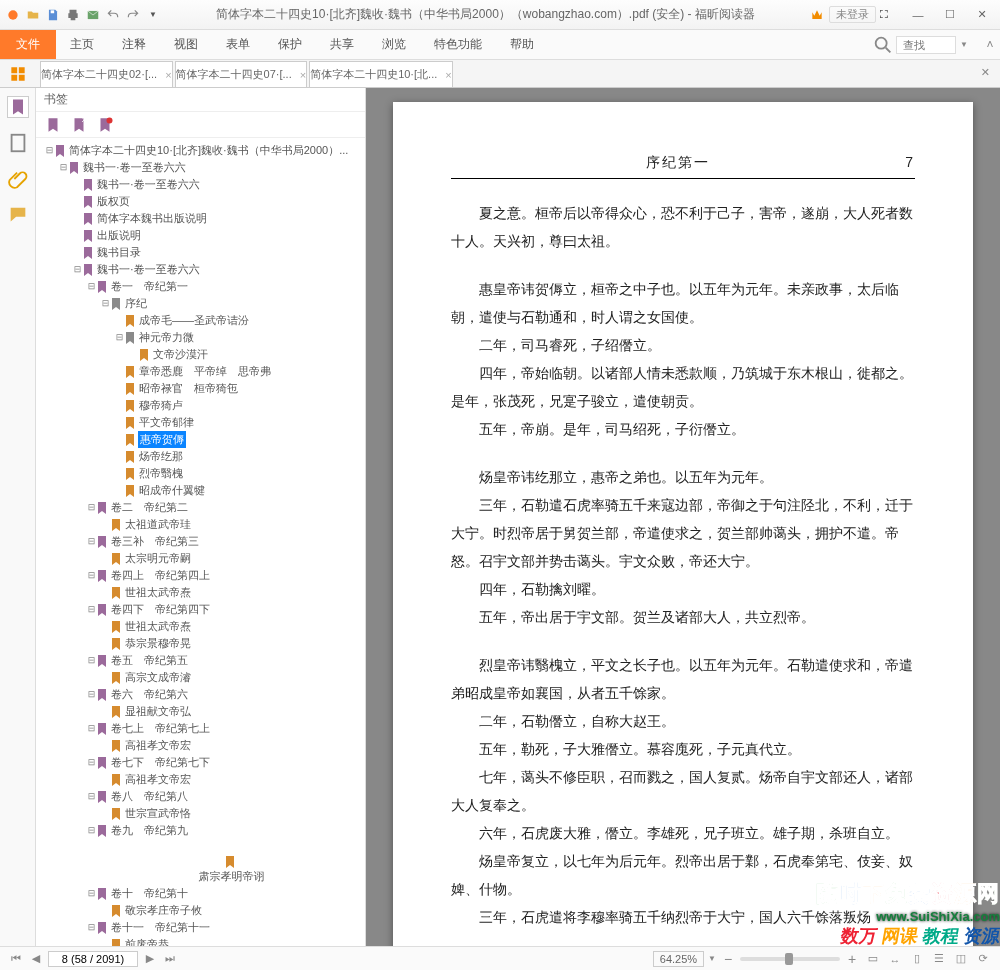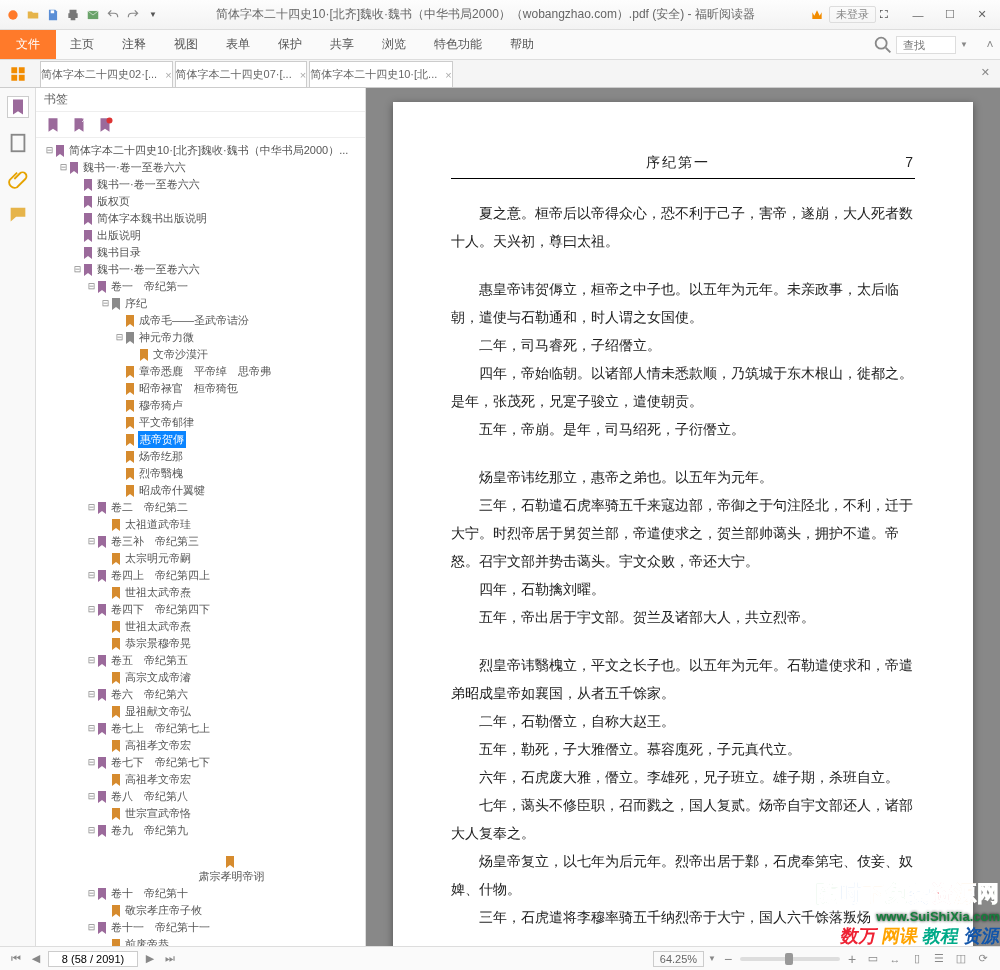--- a/index.html
+++ b/index.html
@@ -580,22 +580,22 @@
           <p>二年，司马睿死，子绍僭立。</p>
           <p>四年，帝始临朝。以诸部人情未悉款顺，乃筑城于东木根山，徙都之。是年，张茂死，兄寔子骏立，遣使朝贡。</p>
           <p>五年，帝崩。是年，司马绍死，子衍僭立。</p>
           <p class="gap">炀皇帝讳纥那立，惠帝之弟也。以五年为元年。</p>
           <p>三年，石勒遣石虎率骑五千来寇边部，帝御之于句注陉北，不利，迁于大宁。时烈帝居于舅贺兰部，帝遣使求之，贺兰部帅蔼头，拥护不遣。帝怒。召宇文部并势击蔼头。宇文众败，帝还大宁。</p>
           <p>四年，石勒擒刘曜。</p>
           <p>五年，帝出居于宇文部。贺兰及诸部大人，共立烈帝。</p>
           <p class="gap">烈皇帝讳翳槐立，平文之长子也。以五年为元年。石勒遣使求和，帝遣弟昭成皇帝如襄国，从者五千馀家。</p>
           <p>二年，石勒僭立，自称大赵王。</p>
           <p>五年，勒死，子大雅僭立。慕容廆死，子元真代立。</p>
+          <p>七年，蔼头不修臣职，召而戮之，国人复贰。炀帝自宇文部还人，诸部大人复奉之。</p>
           <p>六年，石虎废大雅，僭立。李雄死，兄子班立。雄子期，杀班自立。</p>
-          <p>七年，蔼头不修臣职，召而戮之，国人复贰。炀帝自宇文部还人，诸部大人复奉之。</p>
           <p>炀皇帝复立，以七年为后元年。烈帝出居于鄴，石虎奉第宅、伎妾、奴婢、什物。</p>
           <p>三年，石虎遣将李穆率骑五千纳烈帝于大宁，国人六千馀落叛炀</p>
         </div>
     </div>
   </div>
 </div>
 
 <div class="statusbar">
   <div class="nav">
     <span>⏮</span>

